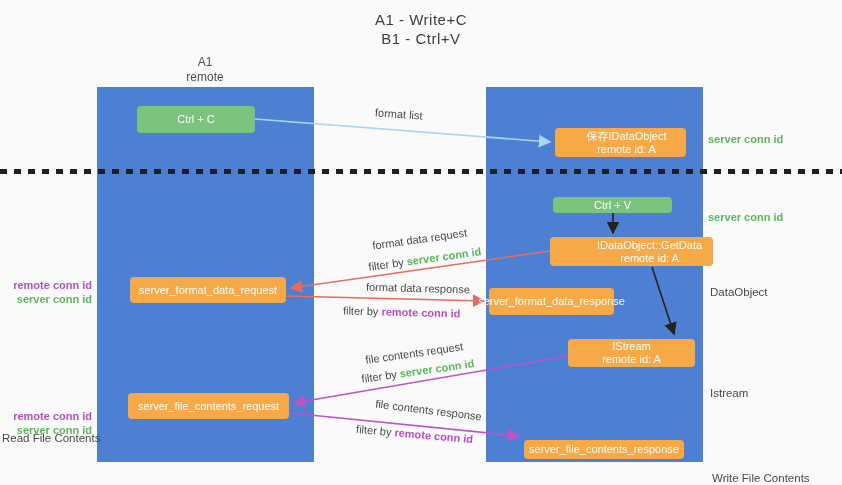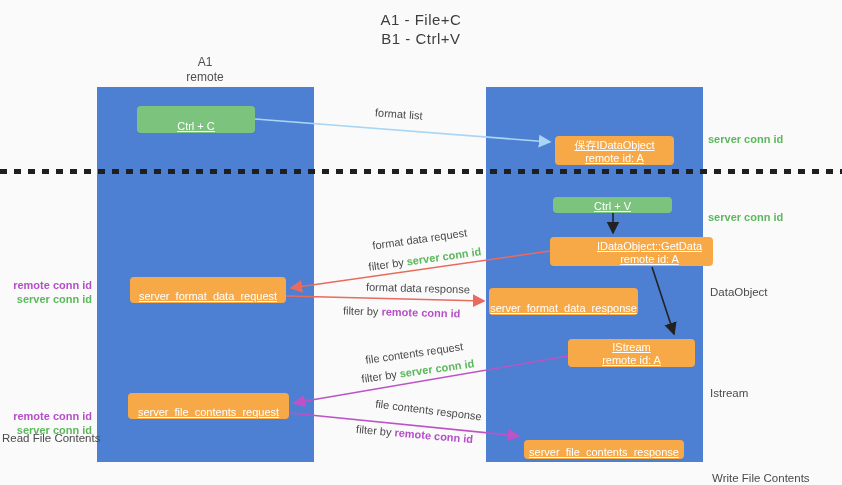--- a/index.html
+++ b/index.html
@@ -16,43 +16,43 @@
   .lane{position:absolute;top:87px;height:375px;width:217px;background:#4d80d2;z-index:1;}
   .lane.a1{left:97px;}
   .lane.b1{left:486px;}
 
   .divider{position:absolute;left:0;top:169px;width:842px;height:5px;z-index:4;
            background:repeating-linear-gradient(90deg,#1f1f1f 0 7px,transparent 7px 14px);}
 
   svg.arrows{position:absolute;left:0;top:0;z-index:3;}
 
   .node{position:absolute;z-index:5;display:flex;flex-direction:column;align-items:center;
-        justify-content:flex-end;color:#fff;font-size:11px;line-height:13px;text-align:center;
-        border-radius:4px;text-decoration:underline;}
+        justify-content:center;color:#fff;font-size:11px;line-height:13px;text-align:center;
+        border-radius:4px;}
   .node.green{background:#7cc47e;}
   .node.orange{background:#f8a947;}
 
   .side-label{position:absolute;z-index:5;font-size:11px;white-space:nowrap;}
   .side-label.green{color:#5cb85c;font-weight:bold;}
   .side-label.purple{color:#b44fc8;font-weight:bold;}
   .side-label.plain{color:#4a4a4a;font-size:11.5px;margin-top:40px;}
   .side-label.right-align{text-align:right;width:90px;}
 
   .arrow-label{position:absolute;z-index:5;font-size:11px;color:#4a4a4a;white-space:nowrap;
                transform-origin:center;}
   .arrow-label .val-green{color:#5cb85c;font-weight:bold;}
   .arrow-label .val-purple{color:#b44fc8;font-weight:bold;}
 </style>
 </head>
 <body>
 
 <div class="canvas">
 
   <div class="title">
-    <div>A1 - File+C</div>
+    <div>A1 - Write+C</div>
     <div>B1 - Ctrl+V</div>
   </div>
 
   <div class="lane-header a1">
     <div>A1</div>
     <div>remote</div>
   </div>
 
   <div class="lane a1"></div>
   <div class="lane b1"></div>
@@ -80,39 +80,39 @@
     <line x1="286" y1="296" x2="484" y2="301" stroke="#e96a5f" stroke-width="1.6" marker-end="url(#m-red)"></line>
     <line x1="652" y1="267" x2="674" y2="334" stroke="#222" stroke-width="1.6" marker-end="url(#m-black)"></line>
     <line x1="568" y1="356" x2="294" y2="403" stroke="#bc53c6" stroke-width="1.6" marker-end="url(#m-mag)"></line>
     <line x1="290" y1="413" x2="519" y2="436" stroke="#bc53c6" stroke-width="1.6" marker-end="url(#m-mag)"></line>
   </svg>
 
   <div class="node green" style="left:137px;top:106px;width:118px;height:27px;">
     <span>Ctrl + C</span>
   </div>
 
-  <div class="node orange" style="left:555px;top:136px;width:119px;height:29px;">
+  <div class="node orange" style="left:555px;top:128px;width:119px;height:29px;padding-left:12px;">
     <span>保存IDataObject</span>
     <span>remote id: A</span>
   </div>
 
   <div class="node green" style="left:553px;top:197px;width:119px;height:16px;">
     <span>Ctrl + V</span>
   </div>
 
   <div class="node orange" style="left:550px;top:237px;width:127px;height:29px;padding-left:36px;">
     <span>IDataObject::GetData</span>
     <span>remote id: A</span>
   </div>
 
   <div class="node orange" style="left:130px;top:277px;width:156px;height:26px;">
     <span>server_format_data_request</span>
   </div>
 
-  <div class="node orange" style="left:489px;top:288px;width:149px;height:27px;">
+  <div class="node orange" style="left:489px;top:288px;width:125px;height:27px;">
     <span>server_format_data_response</span>
   </div>
 
   <div class="node orange" style="left:568px;top:339px;width:127px;height:28px;">
     <span>IStream</span>
     <span>remote id: A</span>
   </div>
 
   <div class="node orange" style="left:128px;top:393px;width:161px;height:26px;">
     <span>server_file_contents_request</span>

